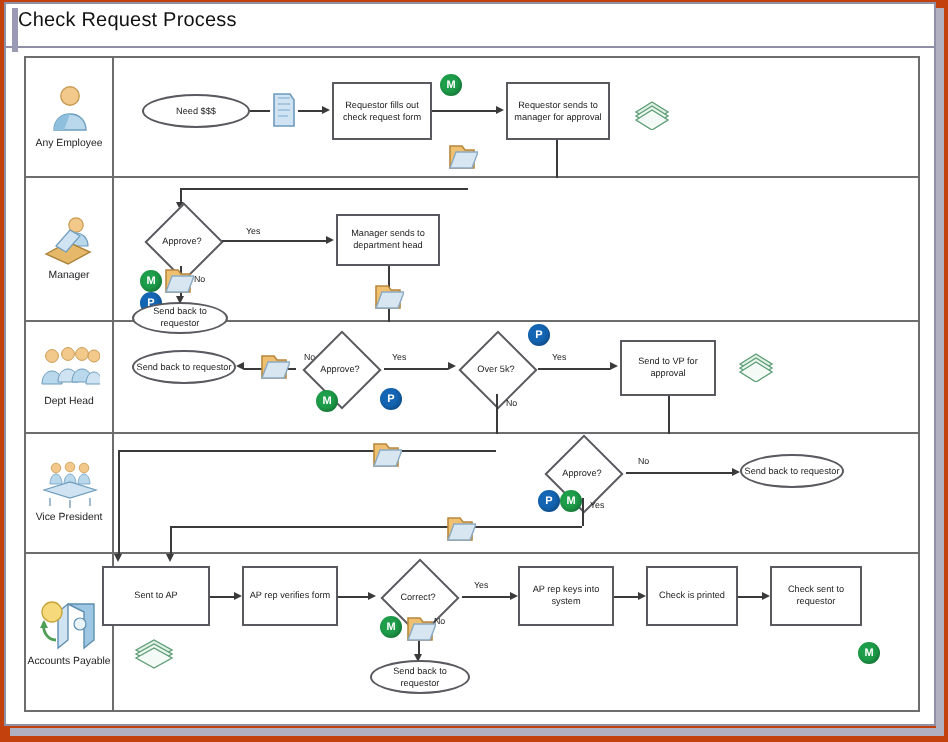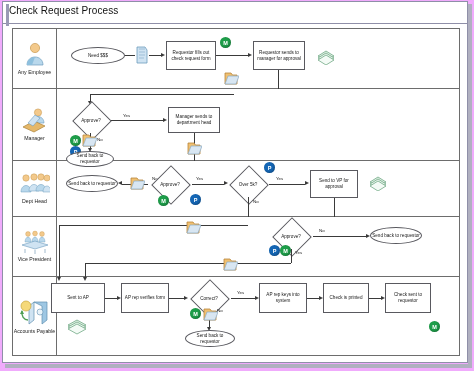--- a/index.html
+++ b/index.html
@@ -1,19 +1,19 @@
 <!DOCTYPE html>
 <html><head>
 <meta charset="utf-8">
 <style>
   html,body{margin:0;padding:0;background:#ffffff;}
   body{width:474px;height:371px;overflow:hidden;
        font-family:"Liberation Sans","DejaVu Sans",sans-serif;}
 
-  #canvas{position:relative;width:474px;height:371px;background:#f0abfc;}
+  #canvas{position:relative;width:474px;height:371px;background:#c2410c;}
 
   
   .win-frame{position:absolute;left:2px;top:1px;width:466px;height:362px;
              border:1px solid #8f8fa8;background:#ffffff;box-sizing:border-box;}
   .win-shadow{position:absolute;left:5px;top:364px;width:466px;height:4px;background:#b0b0c0;}
   .win-shadow2{position:absolute;left:468px;top:4px;width:4px;height:364px;background:#b0b0c0;}
 
   .title-bar{position:absolute;left:3px;top:2px;width:464px;height:22px;
              background:#ffffff;border-bottom:1px solid #8f8fa8;box-sizing:border-box;}
   .title-text{position:absolute;left:9px;top:5px;font-size:10px;color:#111;

